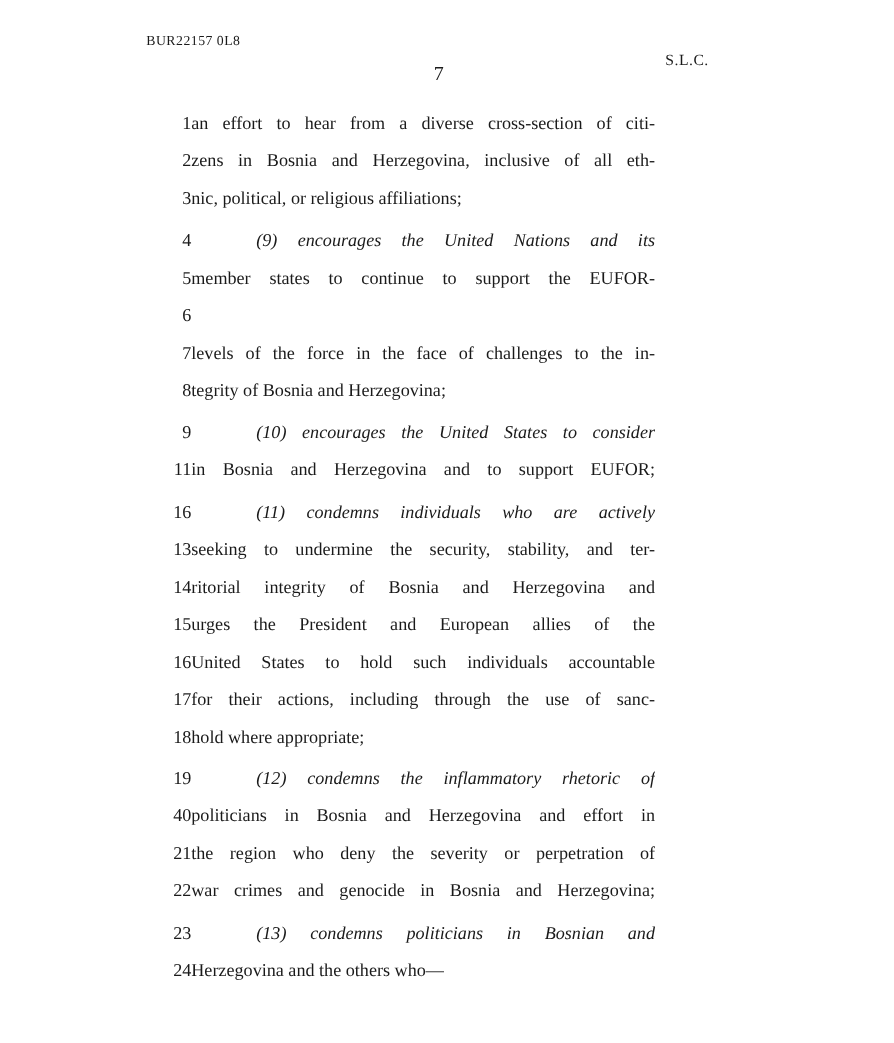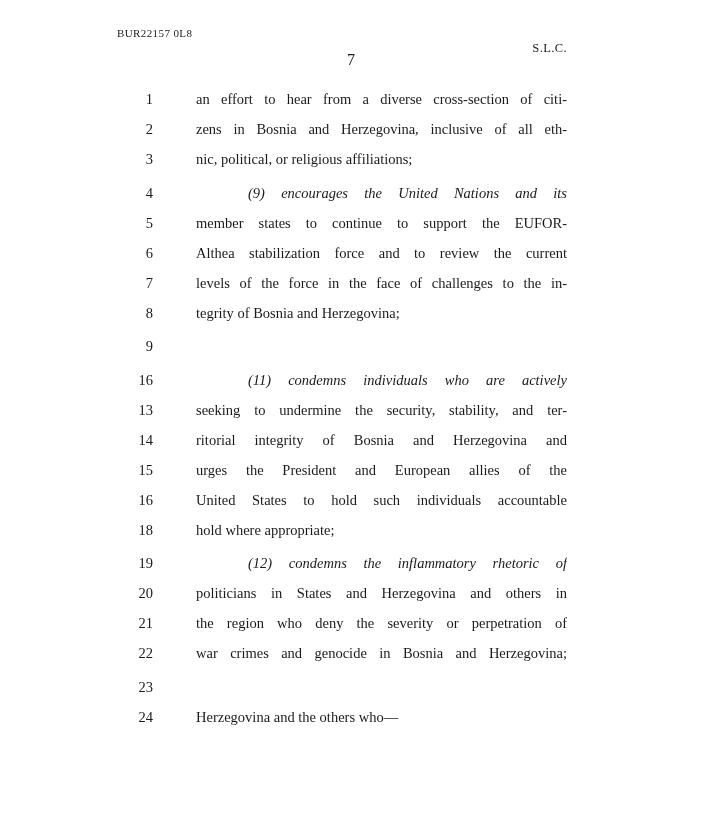--- a/index.html
+++ b/index.html
@@ -56,21 +56,20 @@
     margin-top: 3.5px;
   }
   .num {
     flex: none;
     width: 18px;
     text-align: right;
     font-size: 14.5px;
   }
   .text {
     flex: none;
-    margin-left: 43px;
     width: 371px;
     font-size: 14.5px;
     text-align: justify;
     text-align-last: left;
     white-space: normal;
     overflow: hidden;
   }
   .text.jl {
     text-align-last: justify;
   }
@@ -103,32 +102,36 @@
       <div class="line para">
     <span class="num">4</span>
     <span class="text indent jl">(9) encourages the United Nations and its</span>
   </div>
       <div class="line">
     <span class="num">5</span>
     <span class="text jl">member states to continue to support the EUFOR-</span>
   </div>
       <div class="line">
     <span class="num">6</span>
-    <span class="text jl">Althea stabilization force and to review the current</span>
   </div>
       <div class="line">
     <span class="num">7</span>
     <span class="text jl">levels of the force in the face of challenges to the in-</span>
   </div>
       <div class="line">
     <span class="num">8</span>
     <span class="text">tegrity of Bosnia and Herzegovina;</span>
   </div>
       <div class="line para">
     <span class="num">9</span>
+    <span class="text indent jl">(10) encourages the United States to consider</span>
+  </div>
+      <div class="line">
+    <span class="num">11</span>
+    <span class="text jl">in Bosnia and Herzegovina and to support EUFOR;</span>
   </div>
       <div class="line para">
     <span class="num">16</span>
     <span class="text indent jl">(11) condemns individuals who are actively</span>
   </div>
       <div class="line">
     <span class="num">13</span>
     <span class="text jl">seeking to undermine the security, stability, and ter-</span>
   </div>
       <div class="line">
@@ -137,40 +140,45 @@
   </div>
       <div class="line">
     <span class="num">15</span>
     <span class="text jl">urges the President and European allies of the</span>
   </div>
       <div class="line">
     <span class="num">16</span>
     <span class="text jl">United States to hold such individuals accountable</span>
   </div>
       <div class="line">
+    <span class="num">17</span>
+    <span class="text jl">for their actions, including through the use of sanc-</span>
+  </div>
+      <div class="line">
     <span class="num">18</span>
     <span class="text">hold where appropriate;</span>
   </div>
       <div class="line para">
     <span class="num">19</span>
     <span class="text indent jl">(12) condemns the inflammatory rhetoric of</span>
   </div>
       <div class="line">
-    <span class="num">20</span>
-    <span class="text jl">politicians in States and Herzegovina and others in</span>
+    <span class="num">40</span>
+    <span class="text jl">politicians in Bosnia and Herzegovina and effort in</span>
   </div>
       <div class="line">
     <span class="num">21</span>
     <span class="text jl">the region who deny the severity or perpetration of</span>
   </div>
       <div class="line">
     <span class="num">22</span>
     <span class="text jl">war crimes and genocide in Bosnia and Herzegovina;</span>
   </div>
       <div class="line para">
     <span class="num">23</span>
+    <span class="text indent jl">(13) condemns politicians in Bosnian and</span>
   </div>
       <div class="line">
     <span class="num">24</span>
     <span class="text">Herzegovina and the others who—</span>
   </div>
     </div>
 </div>
 
 </body></html>

